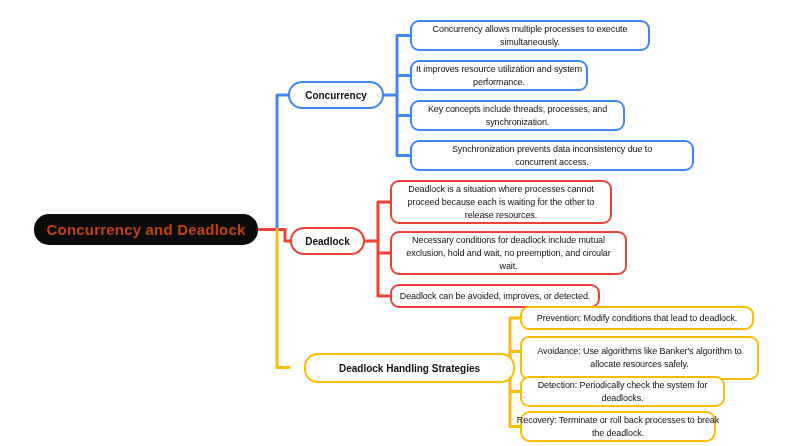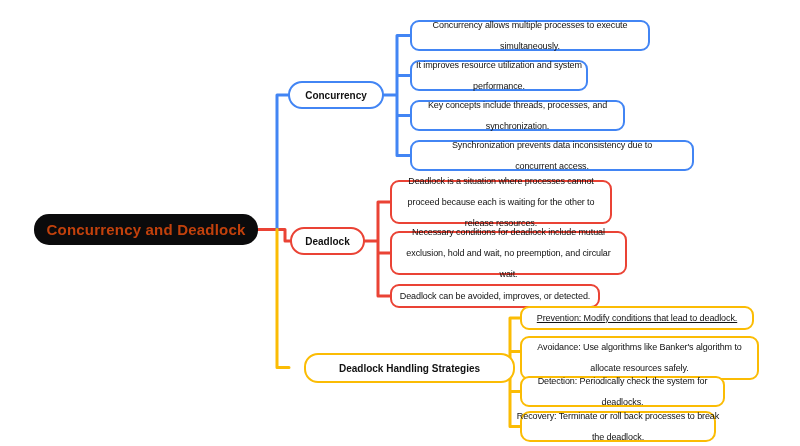--- a/index.html
+++ b/index.html
@@ -21,21 +21,21 @@
   .root {
     background:var(--root-bg); color:#c2410c; border-radius:15px;
     font-weight:700; font-size:15px; letter-spacing:.2px;
   }
   .branch {
     border:2.5px solid; border-radius:14px;
     font-weight:700; font-size:10px; white-space:pre;
   }
   .leaf {
     border:2.5px solid; border-radius:9px;
-    font-size:9px; line-height:21px; letter-spacing:-0.1px; white-space:pre;
+    font-size:9px; line-height:13px; letter-spacing:-0.1px; white-space:pre;
   }
   .b-blue   { border-color:var(--blue); }
   .b-red    { border-color:var(--red); }
   .b-yellow { border-color:var(--yellow); }
 </style>
 </head>
 <body>
 
 <div class="canvas">
 
@@ -68,21 +68,21 @@
 concurrent access.</div>
 
   <div class="node leaf b-red" style="left:390px; top:180px; width:222px; height:44px;">Deadlock is a situation where processes cannot
 proceed because each is waiting for the other to
 release resources.</div>
   <div class="node leaf b-red" style="left:390px; top:231px; width:237px; height:44px;">Necessary conditions for deadlock include mutual
 exclusion, hold and wait, no preemption, and circular
 wait.</div>
   <div class="node leaf b-red" style="left:390px; top:284px; width:210px; height:24px;">Deadlock can be avoided, improves, or detected.</div>
 
-  <div class="node leaf b-yellow" style="left:520px; top:306px; width:234px; height:24px;text-decoration:underline;">Prevention: Modify conditions that lead to deadlock.</div>
+  <div class="node leaf b-yellow" style="left:520px; top:306px; width:234px; height:24px;">Prevention: Modify conditions that lead to deadlock.</div>
   <div class="node leaf b-yellow" style="left:520px; top:336px; width:239px; height:44px;">Avoidance: Use algorithms like Banker's algorithm to
 allocate resources safely.</div>
   <div class="node leaf b-yellow" style="left:520px; top:376px; width:205px; height:31px;">Detection: Periodically check the system for
 deadlocks.</div>
   <div class="node leaf b-yellow" style="left:520px; top:411px; width:196px; height:31px;border-radius:10px;">Recovery: Terminate or roll back processes to break
 the deadlock.</div>
 
 </div>
 
 </body></html>

